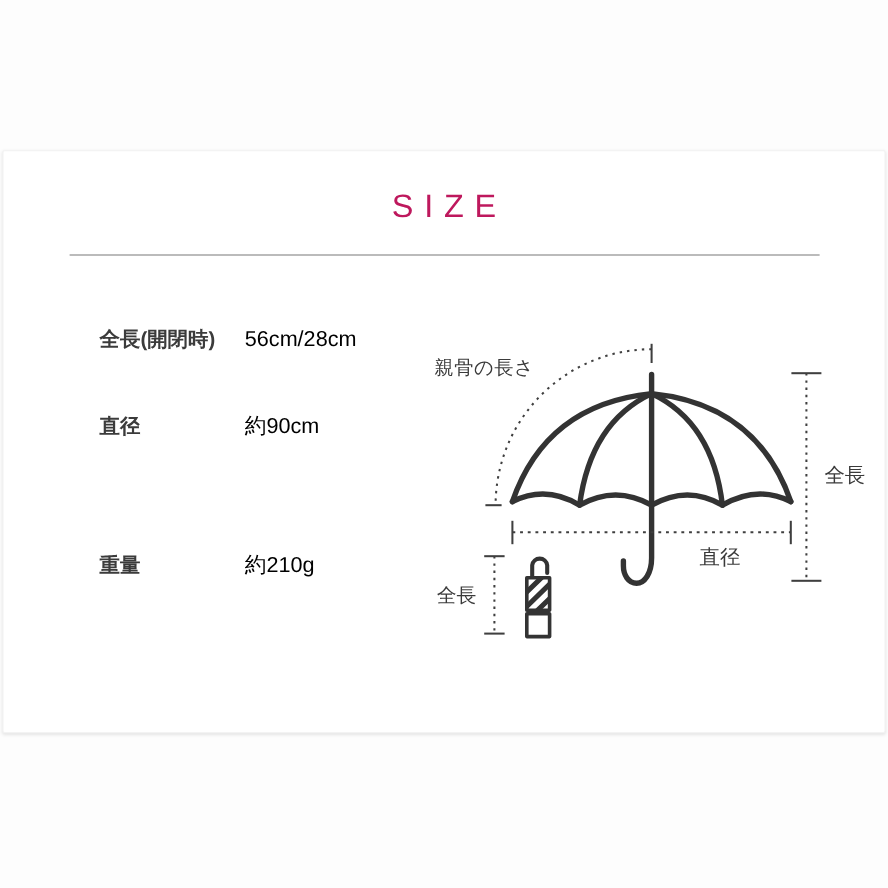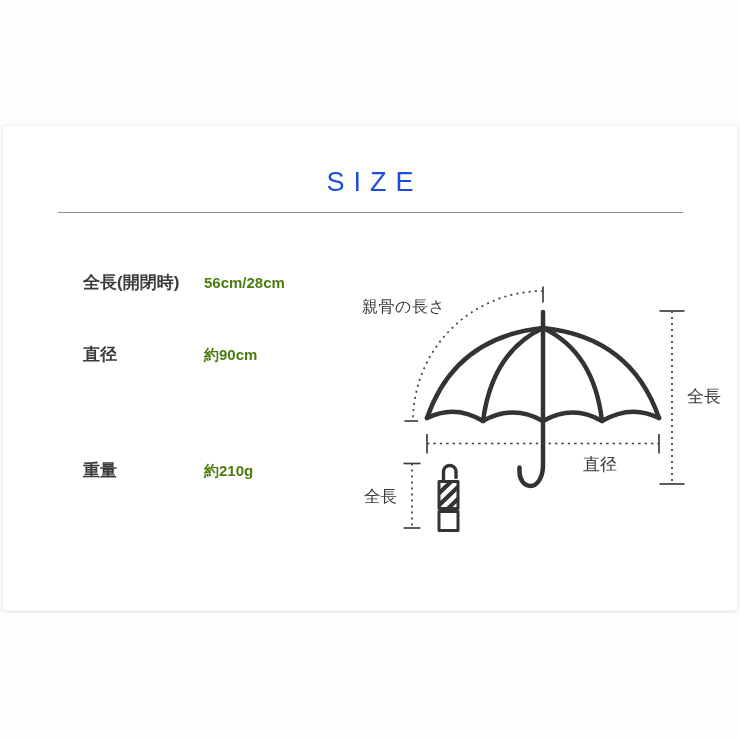--- a/index.html
+++ b/index.html
@@ -6,34 +6,34 @@
   .page{
     position:relative;width:740px;height:740px;background:#fdfdfd;overflow:hidden;
     font-family:"Liberation Sans","DejaVu Sans",sans-serif;color:#3b3b3b;
   }
   .card{
     position:absolute;left:2px;top:125px;width:734px;height:484px;
     background:#ffffff;border:1px solid #f3f3f3;border-radius:2px;
     box-shadow:0 1px 3px rgba(0,0,0,0.10);
   }
   .title{
-    position:absolute;left:0;top:167px;width:740px;text-align:center;
-    font-size:27px;font-weight:400;letter-spacing:9px;text-indent:9px;color:#1d4ed8;
+    position:absolute;left:0;top:157px;width:740px;text-align:center;
+    font-size:27px;font-weight:400;letter-spacing:9px;text-indent:9px;color:#be185d;
   }
   .rule{
     position:absolute;left:58px;top:212px;width:625px;height:1px;background:#8f8f8f;
   }
   .spec-row{position:absolute;left:45px;white-space:nowrap;}
   .spec-label{
     display:inline-block;width:121px;font-size:17px;font-weight:700;color:#3b3b3b;
     vertical-align:baseline;
     margin-left:38px;
   }
   .spec-value{
-    display:inline-block;font-size:15px;font-weight:700;color:#4d7c0f;
+    display:inline-block;font-size:18px;font-weight:400;color:#000000;
     vertical-align:baseline;
   }
   .note{
     position:absolute;left:42px;top:551px;font-size:9.5px;color:#808080;letter-spacing:0.2px;
   }
   .diagram-svg{position:absolute;left:0;top:0;width:740px;height:740px;}
   .dia-label{position:absolute;color:#3a3a3a;white-space:nowrap;}
   .lbl-rib{left:362px;top:297px;font-size:16px;letter-spacing:0.5px;}
   .lbl-zencho-open{left:687px;top:385px;font-size:17px;}
   .lbl-chokkei{left:583px;top:453px;font-size:17px;}

